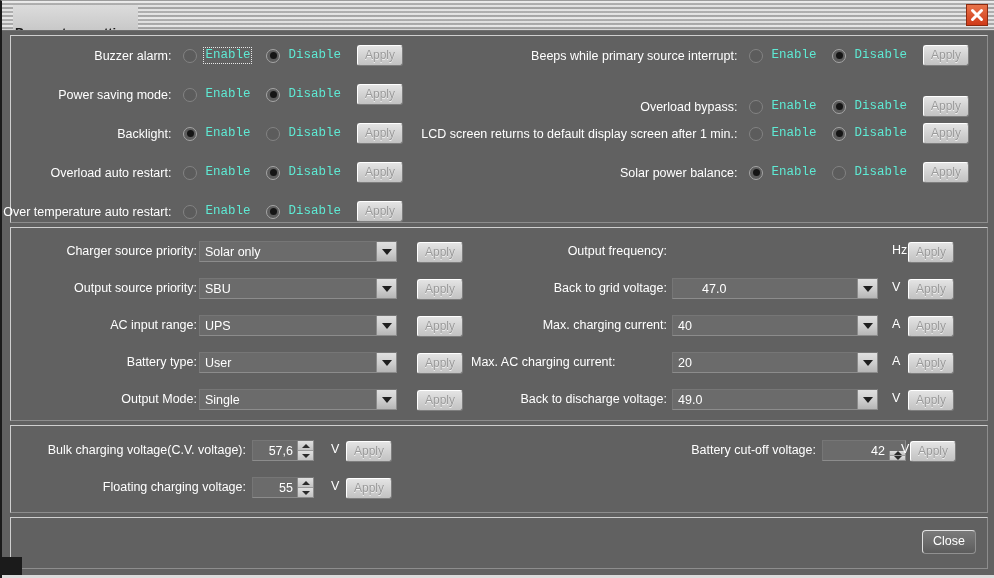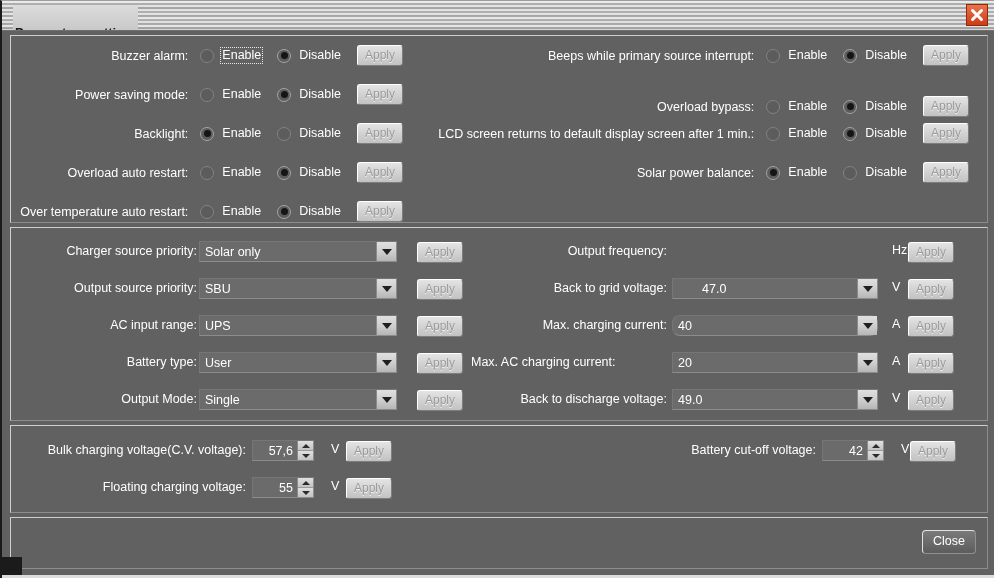--- a/index.html
+++ b/index.html
@@ -140,26 +140,27 @@
     content: "";
     position: absolute;
     left: 50%; top: 50%;
     width: 7px; height: 7px;
     margin: -3.5px 0 0 -3.5px;
     border-radius: 50%;
     background: #151515;
   }
   .radio-lbl {
     font-size: 12.5px;
-    color: #ffffff;
+    color: #5eead4;
     margin-left: 6px;
     margin-right: 14px;
     cursor: pointer;
     padding: 1px 2px;
     line-height: 15px;
+    font-family: Liberation Mono, monospace;
   }
   .radio-lbl.focused {
     outline: 1px dotted #e8e8e8;
     outline-offset: -1px;
   }
 
   
   .apply {
     font-family: "Liberation Sans", sans-serif;
     font-size: 12px;
@@ -479,21 +480,21 @@
         <span class="combo-btn">
             <span class="tri-down"></span>
           </span>
       </div>
       <span class="unit" style="position:absolute; left:873px; top:52px;">V</span>
       <button class="apply" style="position:absolute; left:897px; top:51px;">Apply</button>
 
       <div class="row" style="left:460px; top:89px; width:196px; justify-content:flex-end;">
         <span class="lbl">Max. charging current:</span>
       </div>
-      <div class="combo" style="position:absolute; left:661px; top:87px; width:206px;border-radius:8px;">
+      <div class="combo" style="position:absolute; left:661px; top:87px; width:206px;">
         <span class="combo-text">40</span>
         <span class="combo-btn">
             <span class="tri-down"></span>
           </span>
       </div>
       <span class="unit" style="position:absolute; left:873px; top:89px;">A</span>
       <button class="apply" style="position:absolute; left:897px; top:88px;">Apply</button>
 
       <div class="row" style="left:460px; top:126px; width:196px; ">
         <span class="lbl">Max. AC charging current:</span>
@@ -553,21 +554,21 @@
               <span class="tri-dn-s"></span>
             </span>
         </span>
       </div>
       <span class="unit" style="position:absolute; left:312px; top:53px;">V</span>
       <button class="apply" style="position:absolute; left:335px; top:52px;">Apply</button>
 
       <div class="row" style="left:600px; top:16px; width:205px; justify-content:flex-end;">
         <span class="lbl">Battery cut-off voltage:</span>
       </div>
-      <div class="spin" style="position:absolute; left:811px; top:14px; width:62px;">
+      <div class="spin" style="position:absolute; left:811px; top:14px; width:84px;align-items:flex-end;">
         <span class="spin-text">42</span>
         <span class="spin-btns">
           <span class="spin-up">
               <span class="tri-up-s"></span>
             </span>
           <span class="spin-dn">
               <span class="tri-dn-s"></span>
             </span>
         </span>
       </div>

